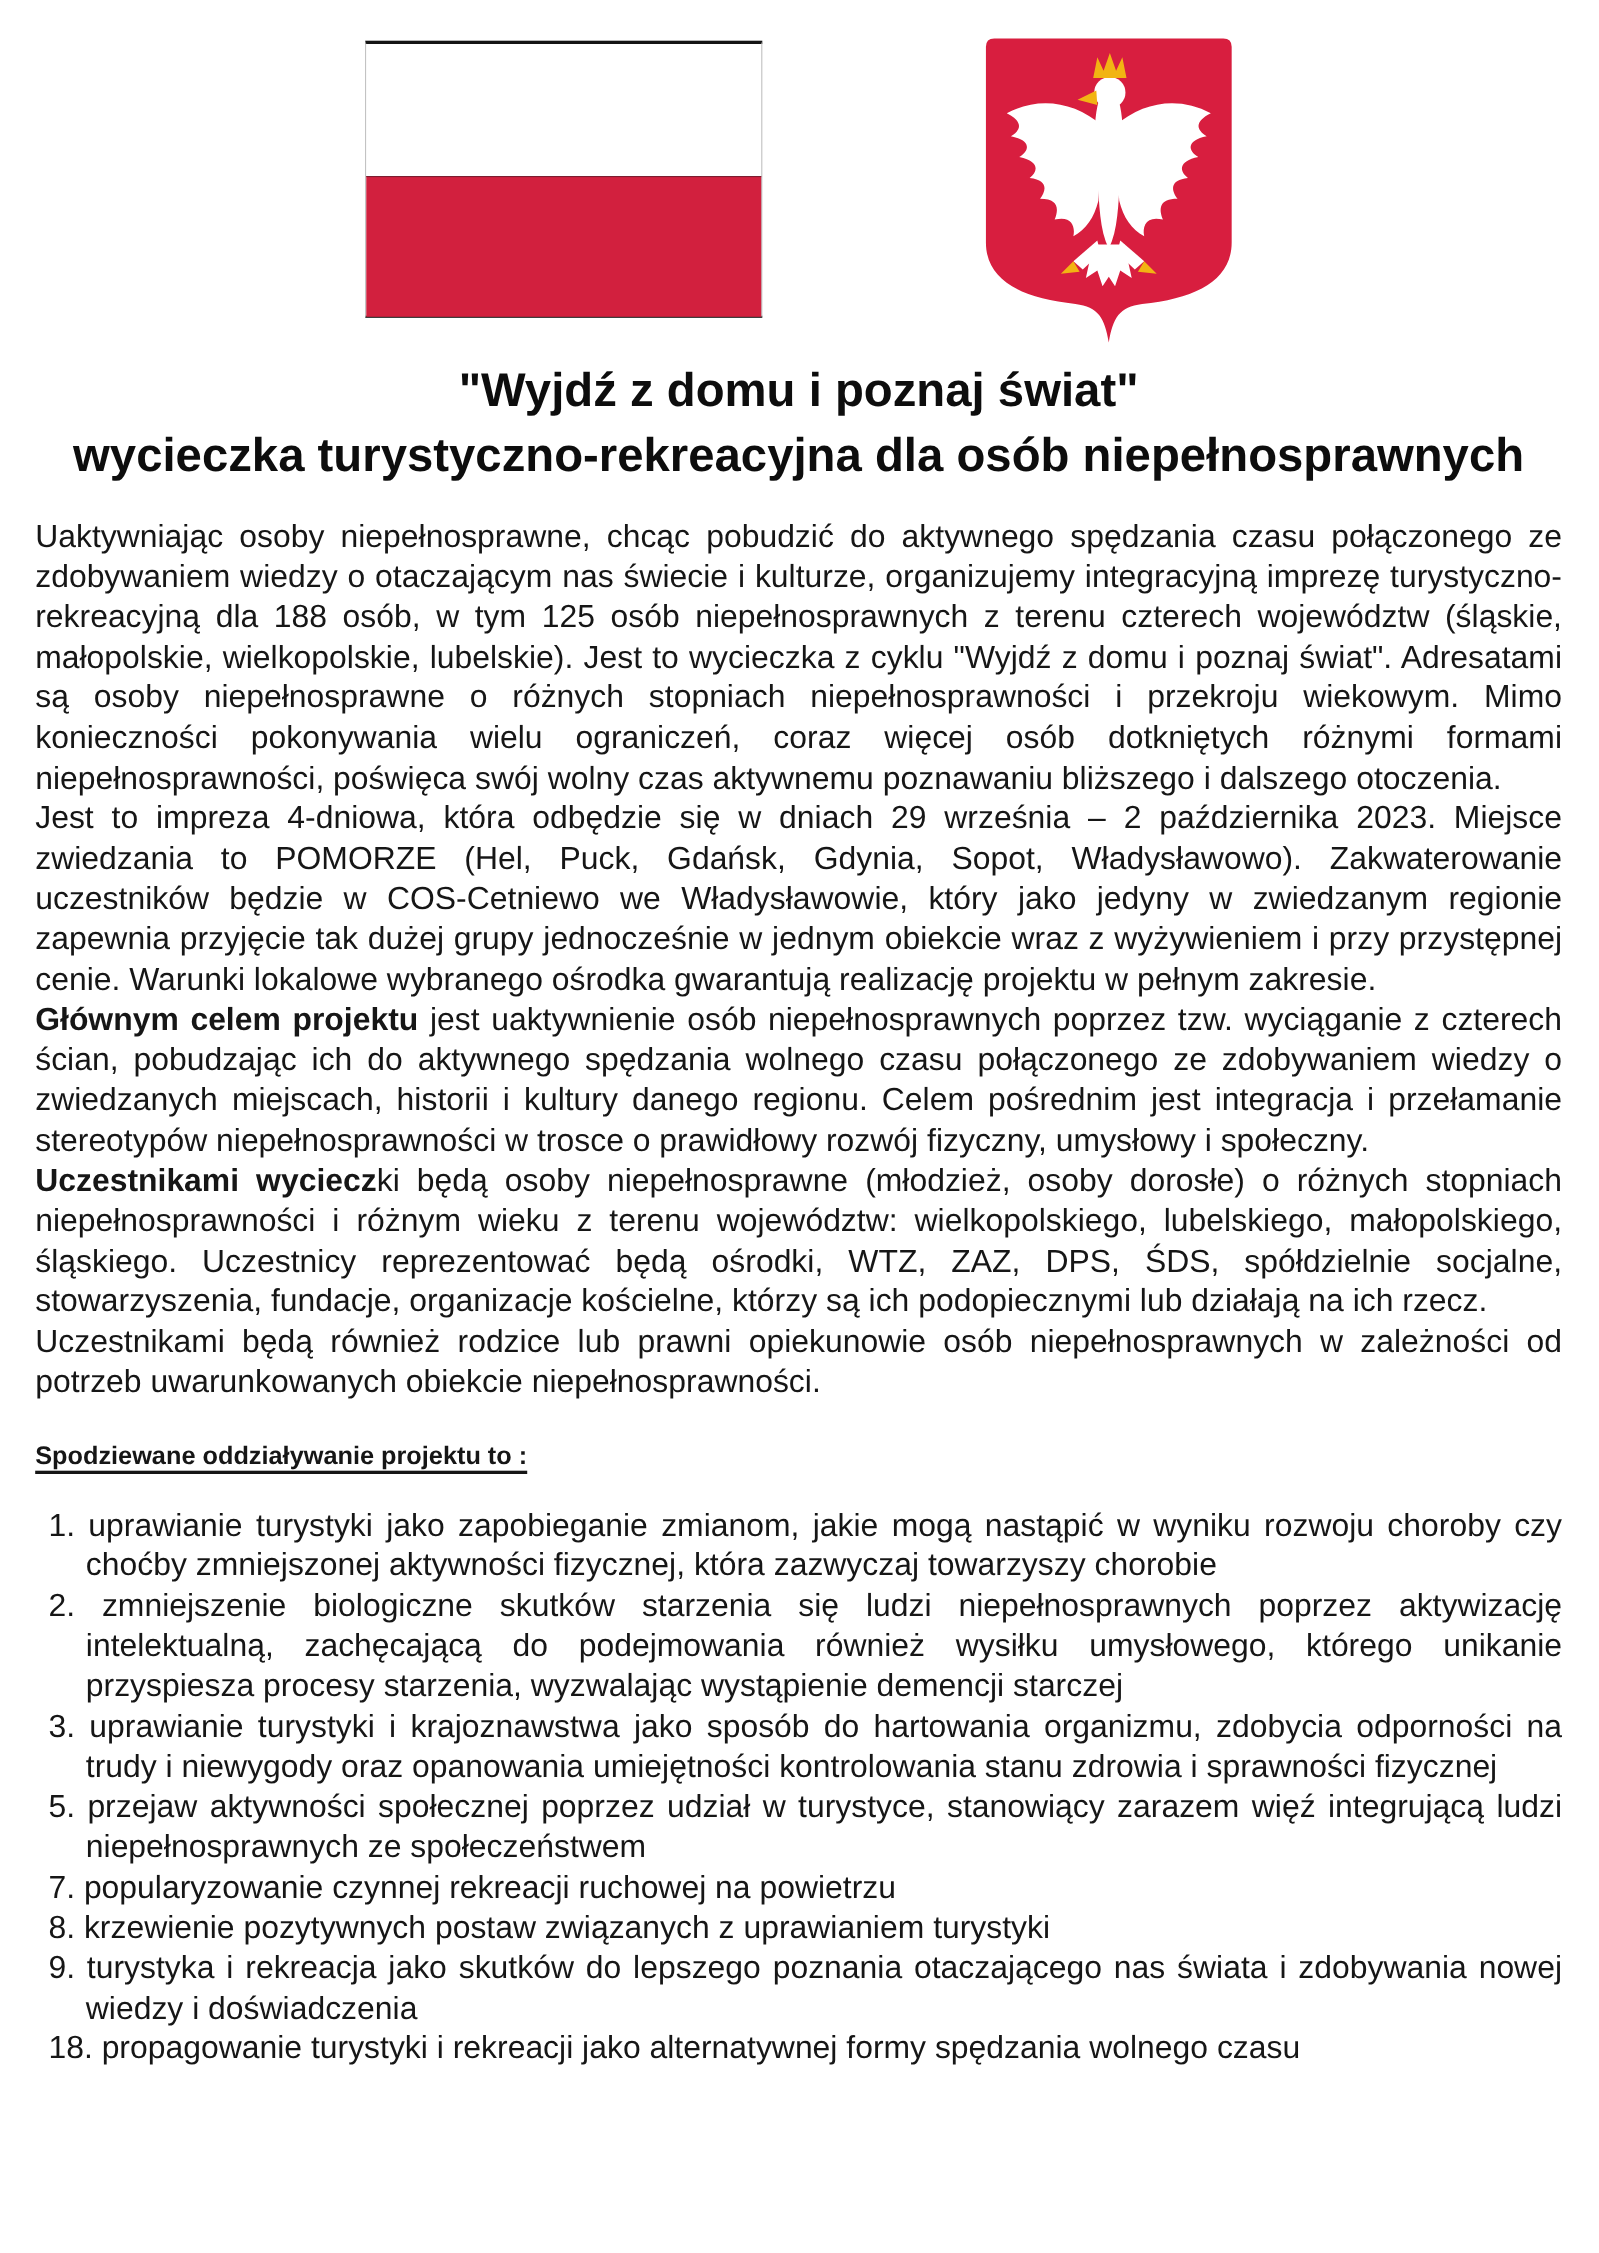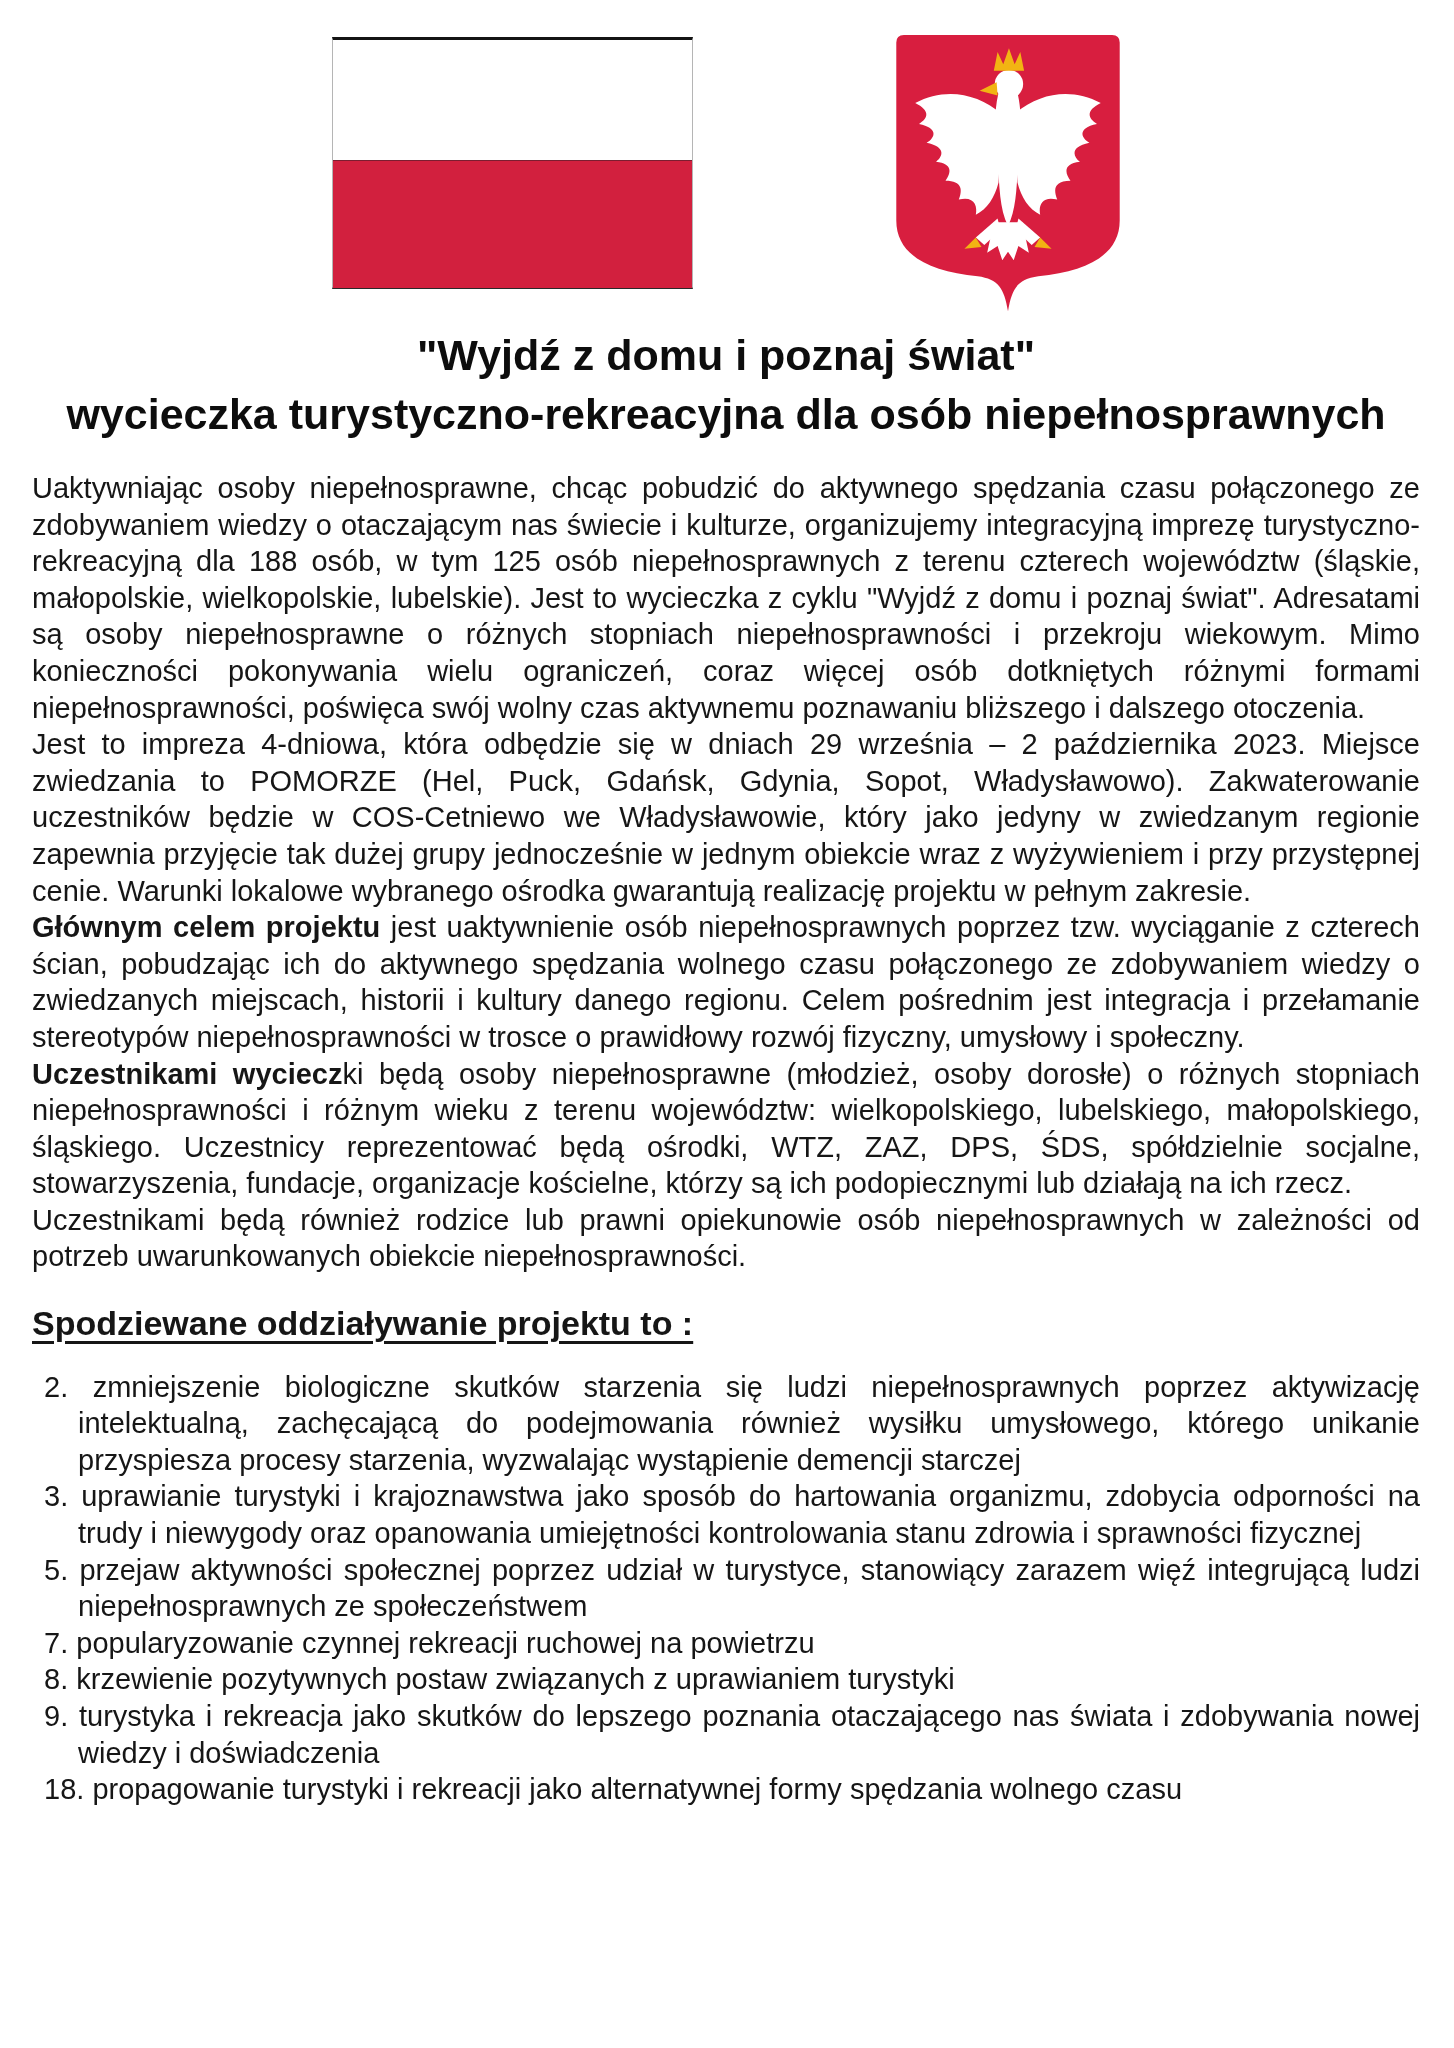--- a/index.html
+++ b/index.html
@@ -28,21 +28,21 @@
   .flag .red   { height: 51.5%; background: #d2203e; border-top: 1px solid #7c1d30; }
   .arms { position: absolute; left: 856px; top: 33px; width: 240px; height: 284px; }
   
   .title { text-align: center; font-weight: bold; font-size: 43px; line-height: 59px; color: #0d0d0d; letter-spacing: 0; }
   
   .bodytext { margin-top: 26px; font-size: 29px; line-height: 36.6px; text-align: justify; }
   .para { margin: 0; }
   .lead { font-weight: bold; text-decoration-thickness: 3px; text-underline-offset: 5px; }
   .section-heading {
     margin: 30px 0 27px 0;
-    font-size: 34px; line-height: 36.6px; font-weight: bold;
+    font-size: 23px; line-height: 36.6px; font-weight: bold;
     text-decoration: underline; text-decoration-thickness: 3px; text-underline-offset: 6px;
     text-align: left;
   }
   .list { margin-left: 12px; }
   .list-item { padding-left: 34px; text-indent: -34px; text-align: justify; }
   .list-item .num { display: inline; }
 </style>
 </head>
 <body>
 
@@ -88,20 +88,21 @@
   <div class="bodytext">
     <p class="para"><span class="lead"></span><span>Uaktywniając osoby niepełnosprawne, chcąc pobudzić do aktywnego spędzania czasu połączonego ze zdobywaniem wiedzy o otaczającym nas świecie i kulturze, organizujemy integracyjną imprezę turystyczno-rekreacyjną dla 188 osób, w tym 125 osób niepełnosprawnych z terenu czterech województw (śląskie, małopolskie, wielkopolskie, lubelskie). Jest to wycieczka z cyklu "Wyjdź z domu i poznaj świat". Adresatami są osoby niepełnosprawne o różnych stopniach niepełnosprawności i przekroju wiekowym. Mimo konieczności pokonywania wielu ograniczeń, coraz więcej osób dotkniętych różnymi formami niepełnosprawności, poświęca swój wolny czas aktywnemu poznawaniu bliższego i dalszego otoczenia.</span></p>
     <p class="para"><span class="lead"></span><span>Jest to impreza 4-dniowa, która odbędzie się w dniach 29 września – 2 października 2023. Miejsce zwiedzania to POMORZE (Hel, Puck, Gdańsk, Gdynia, Sopot, Władysławowo). Zakwaterowanie uczestników będzie w COS-Cetniewo we Władysławowie, który jako jedyny w zwiedzanym regionie zapewnia przyjęcie tak dużej grupy jednocześnie w jednym obiekcie wraz z wyżywieniem i przy przystępnej cenie. Warunki lokalowe wybranego ośrodka gwarantują realizację projektu w pełnym zakresie.</span></p>
     <p class="para"><span class="lead">Głównym celem projektu</span><span> jest uaktywnienie osób niepełnosprawnych poprzez tzw. wyciąganie z czterech ścian, pobudzając ich do aktywnego spędzania wolnego czasu połączonego ze zdobywaniem wiedzy o zwiedzanych miejscach, historii i kultury danego regionu. Celem pośrednim jest integracja i przełamanie stereotypów niepełnosprawności w trosce o prawidłowy rozwój fizyczny, umysłowy i społeczny.</span></p>
     <p class="para"><span class="lead">Uczestnikami wyciecz</span><span>ki będą osoby niepełnosprawne (młodzież, osoby dorosłe) o różnych stopniach niepełnosprawności i różnym wieku z terenu województw: wielkopolskiego, lubelskiego, małopolskiego, śląskiego. Uczestnicy reprezentować będą ośrodki, WTZ, ZAZ, DPS, ŚDS, spółdzielnie socjalne, stowarzyszenia, fundacje, organizacje kościelne, którzy są ich podopiecznymi lub działają na ich rzecz.</span></p>
     <p class="para"><span class="lead"></span><span>Uczestnikami będą również rodzice lub prawni opiekunowie osób niepełnosprawnych w zależności od potrzeb uwarunkowanych obiekcie niepełnosprawności.</span></p>
 
     <div class="section-heading">Spodziewane oddziaływanie projektu to :</div>
 
     <div class="list">
+      <div class="list-item"><span class="num">1.</span> <span>uprawianie turystyki jako zapobieganie zmianom, jakie mogą nastąpić w wyniku rozwoju choroby czy choćby zmniejszonej aktywności fizycznej, która zazwyczaj towarzyszy chorobie</span></div>
       <div class="list-item"><span class="num">2.</span> <span>zmniejszenie biologiczne skutków starzenia się ludzi niepełnosprawnych poprzez aktywizację intelektualną, zachęcającą do podejmowania również wysiłku umysłowego, którego unikanie przyspiesza procesy starzenia, wyzwalając wystąpienie demencji starczej</span></div>
       <div class="list-item"><span class="num">3.</span> <span>uprawianie turystyki i krajoznawstwa jako sposób do hartowania organizmu, zdobycia odporności na trudy i niewygody oraz opanowania umiejętności kontrolowania stanu zdrowia i sprawności fizycznej</span></div>
       <div class="list-item"><span class="num">5.</span> <span>przejaw aktywności społecznej poprzez udział w turystyce, stanowiący zarazem więź integrującą ludzi niepełnosprawnych ze społeczeństwem</span></div>
       <div class="list-item"><span class="num">7.</span> <span>popularyzowanie czynnej rekreacji ruchowej na powietrzu</span></div>
       <div class="list-item"><span class="num">8.</span> <span>krzewienie pozytywnych postaw związanych z uprawianiem turystyki</span></div>
       <div class="list-item"><span class="num">9.</span> <span>turystyka i rekreacja jako skutków do lepszego poznania otaczającego nas świata i zdobywania nowej wiedzy i doświadczenia</span></div>
       <div class="list-item"><span class="num">18.</span> <span>propagowanie turystyki i rekreacji jako alternatywnej formy spędzania wolnego czasu</span></div>
     </div>
   </div>
 

